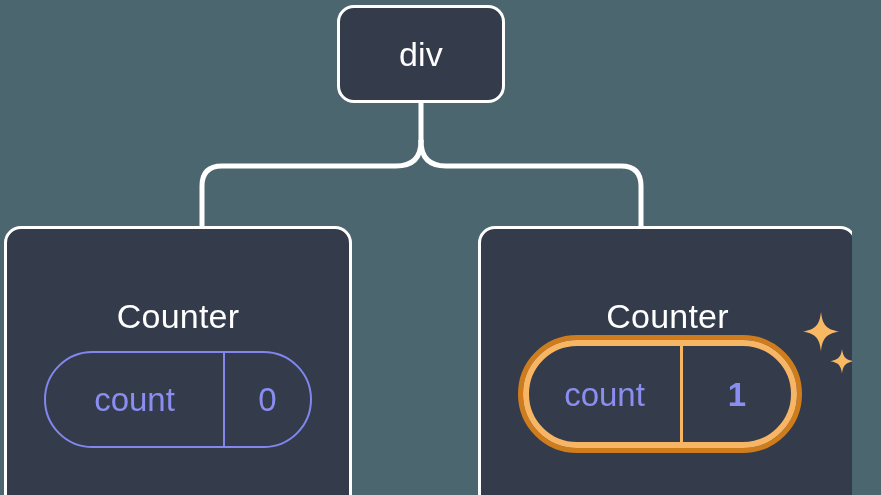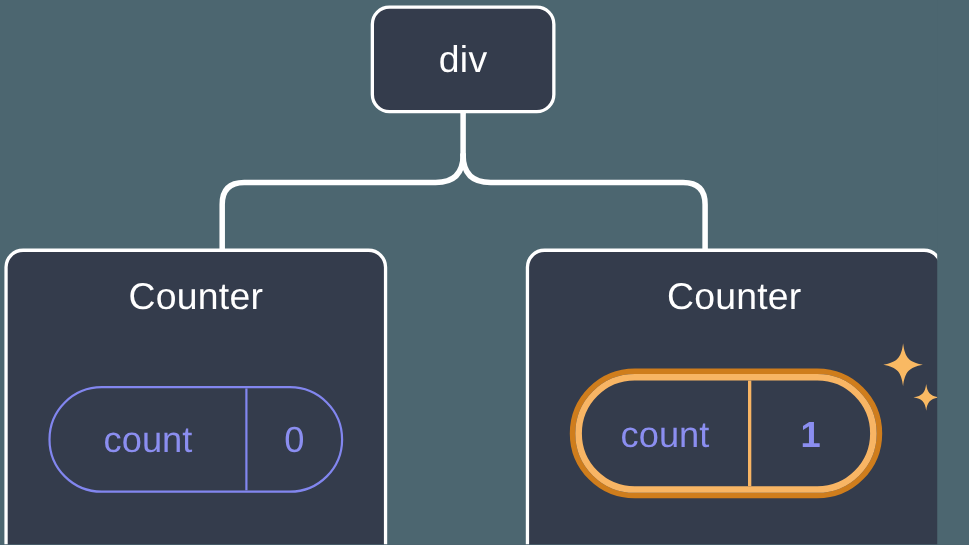--- a/index.html
+++ b/index.html
@@ -57,21 +57,21 @@
   .node-child.right { left: 478px; width: 379px; }
 
   .node-title {
     color: #ffffff;
     font-size: 34px;
     line-height: 1;
     letter-spacing: 0.2px;
     white-space: nowrap;
   }
   .node-root .node-title { font-size: 34px; }
-  .node-child .node-title { margin-top: 24px; }
+  .node-child .node-title { margin-top: 70px; }
 
   
   .pill-wrap {
     position: absolute;
     display: flex;
   }
 
   .pill {
     box-sizing: border-box;
     display: flex;

